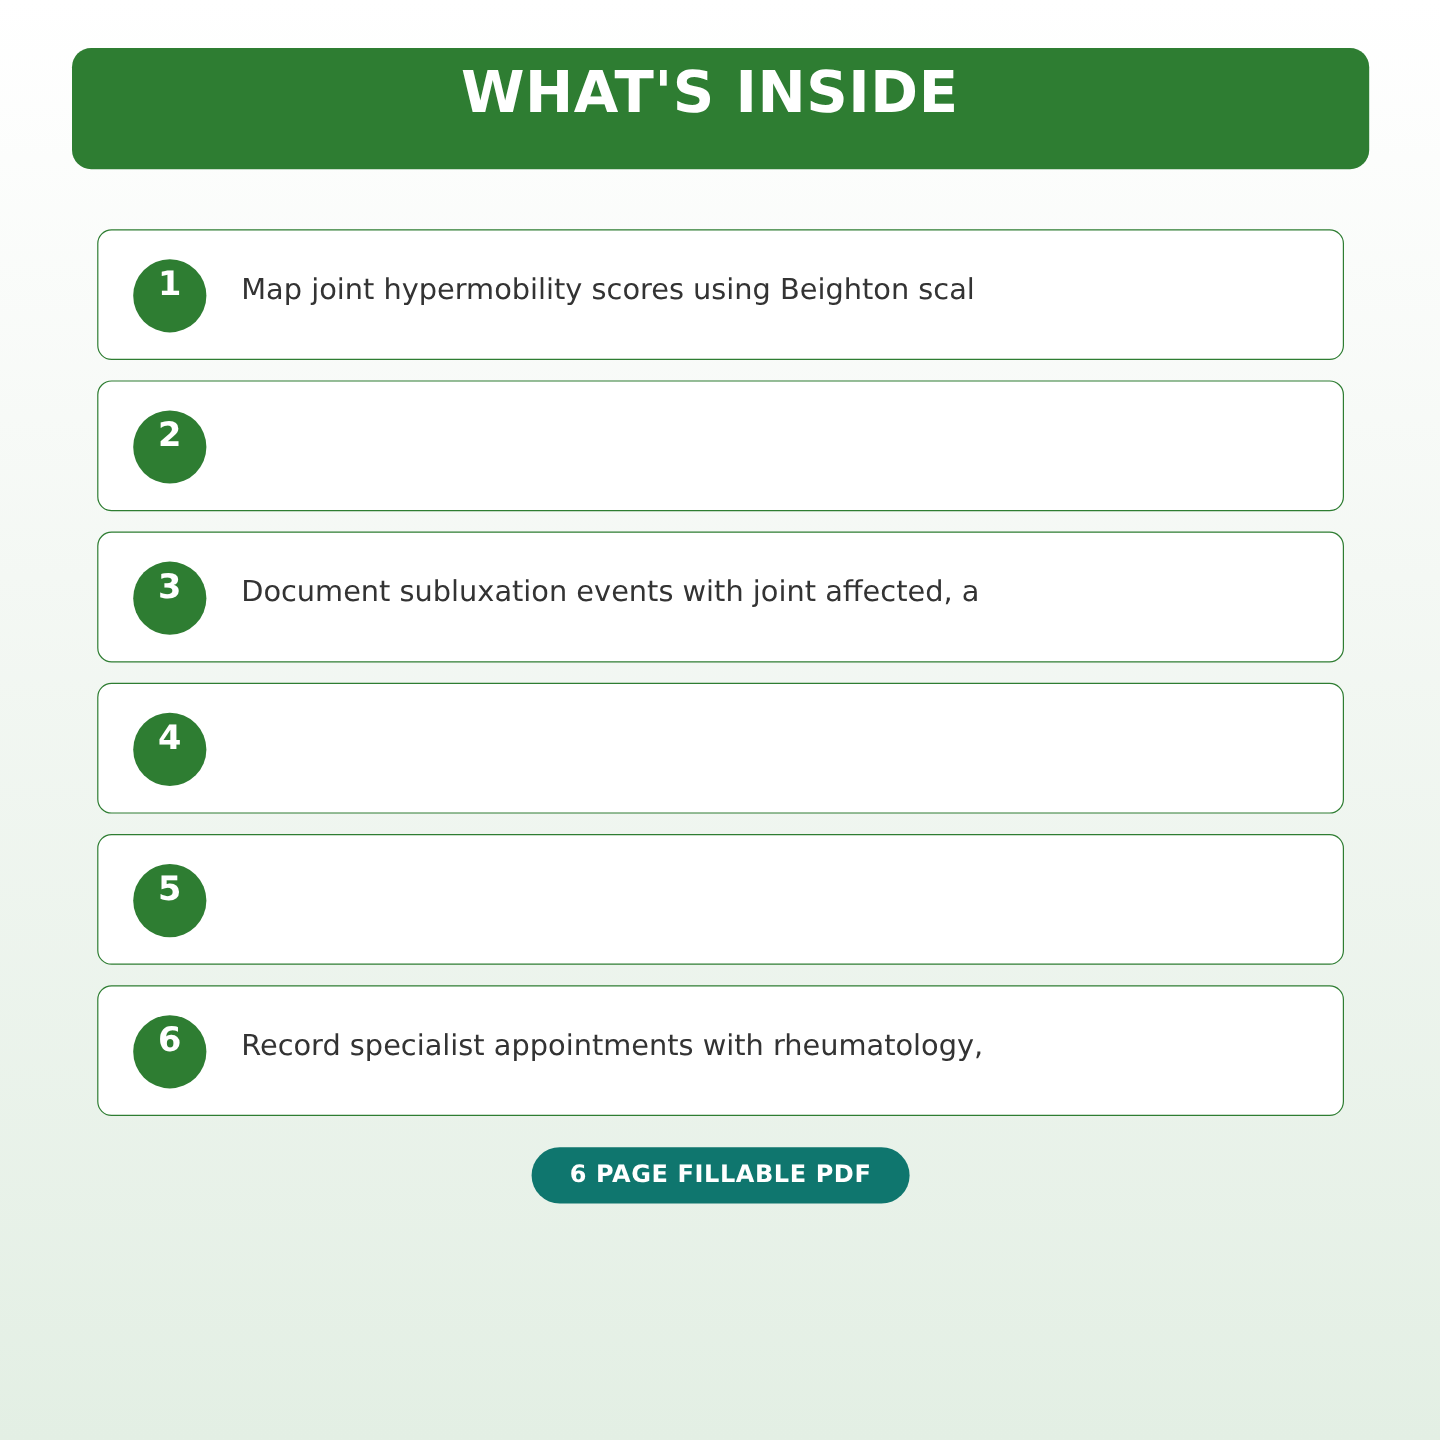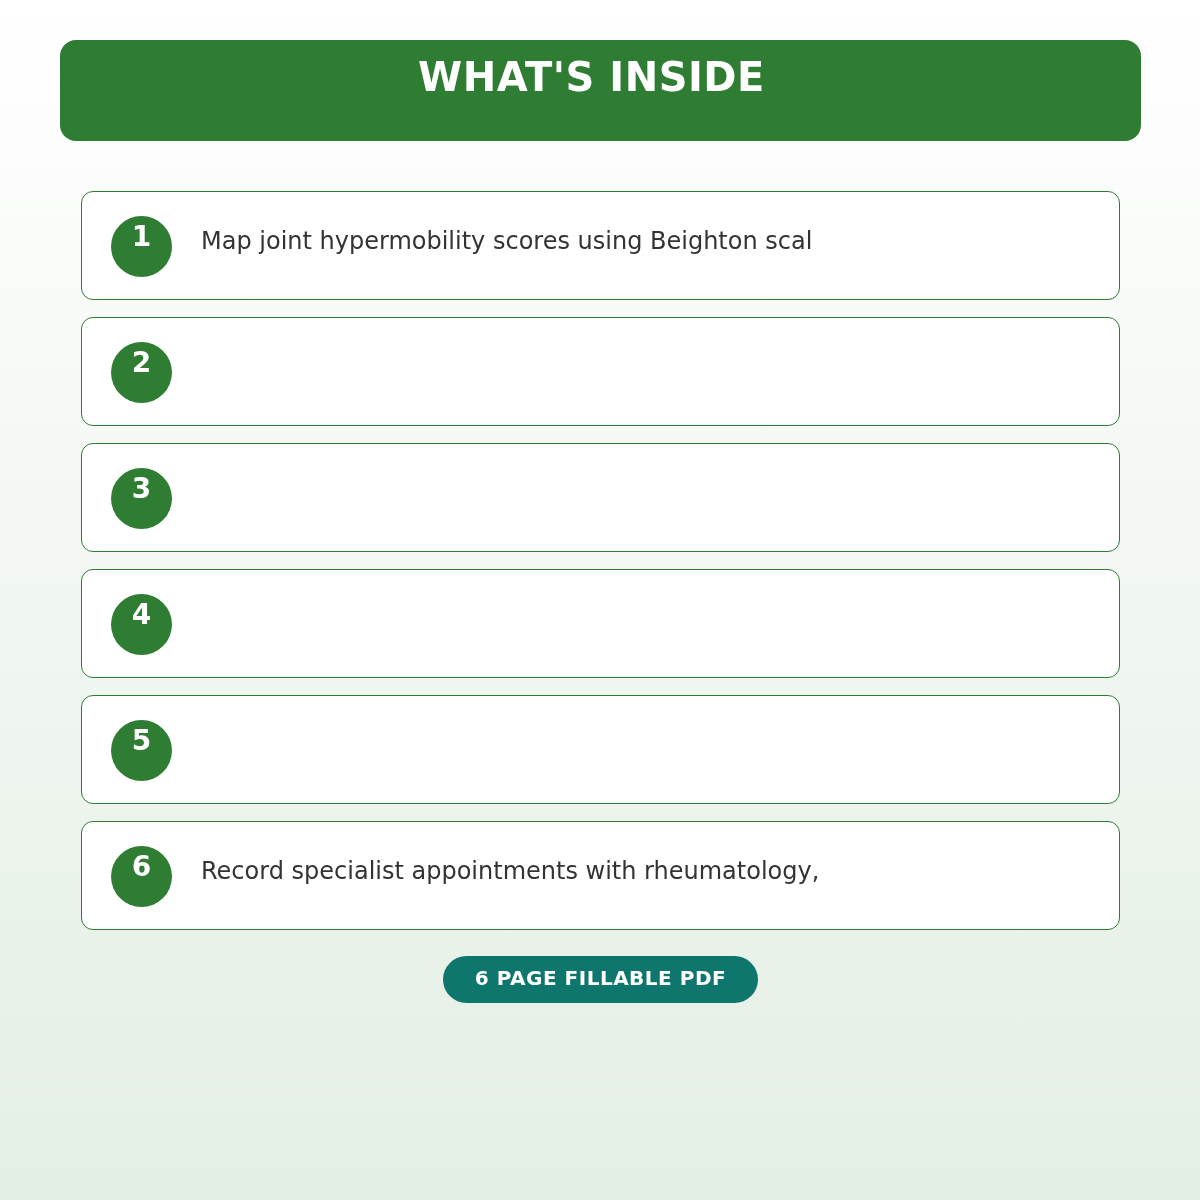--- a/index.html
+++ b/index.html
@@ -26,21 +26,21 @@
     }
     .header-title {
       position: absolute;
       left: 0;
       right: 18px;
       top: 55px;
       margin-top: -20px;
       text-align: center;
       color: #ffffff;
       font-weight: bold;
-      font-size: 40px;
+      font-size: 48px;
       line-height: 40px;
       letter-spacing: 0.5px;
       top: 37px;
     }
     .items {
       position: absolute;
       left: 81px;
       top: 191px;
       width: 1039px;
     }
@@ -115,20 +115,21 @@
   </div>
   <div class="item">
     <div class="num-circle">
       <div class="num">2</div>
     </div>
   </div>
   <div class="item">
     <div class="num-circle">
       <div class="num">3</div>
     </div>
+    <div class="item-text">Document subluxation events with joint affected, a</div>
   </div>
   <div class="item">
     <div class="num-circle">
       <div class="num">4</div>
     </div>
   </div>
   <div class="item">
     <div class="num-circle">
       <div class="num">5</div>
     </div>

